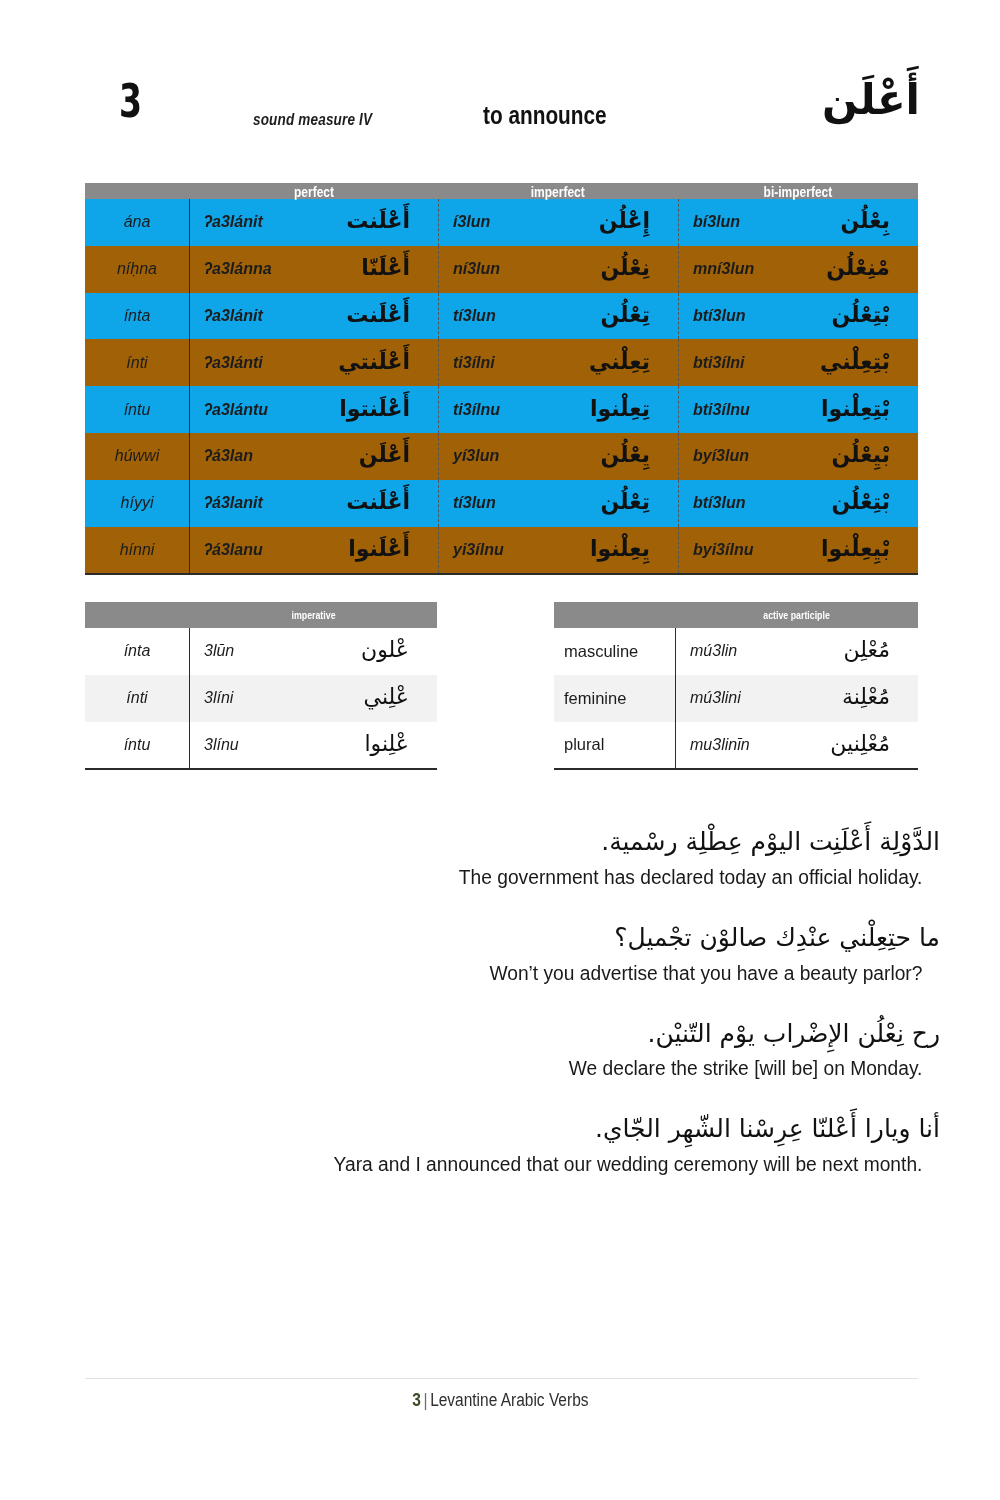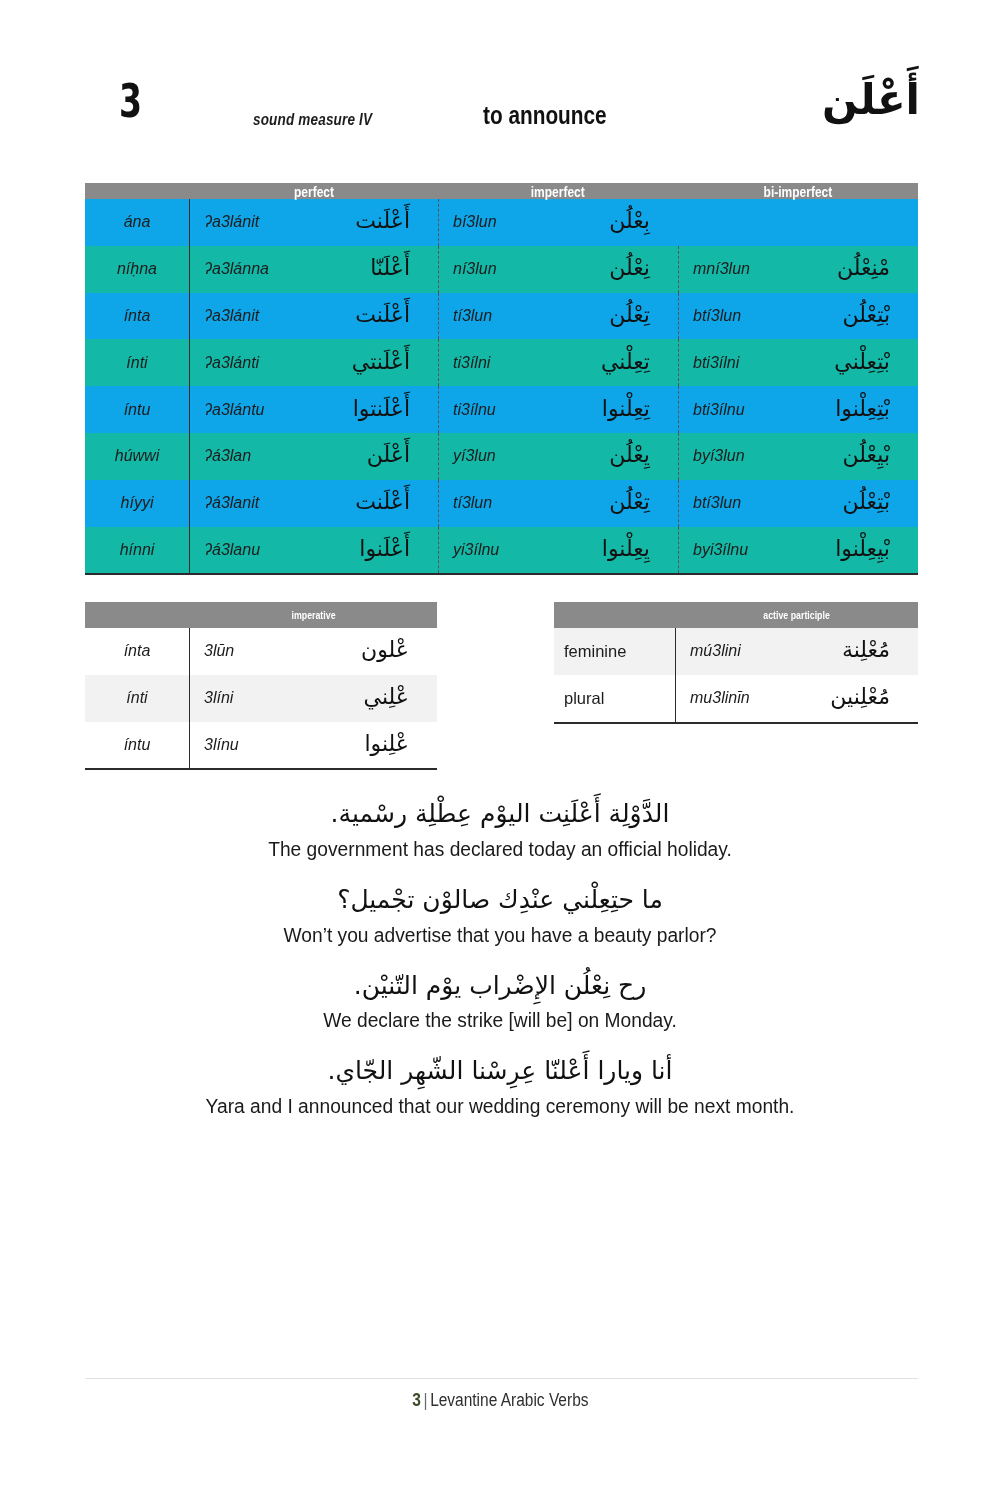--- a/index.html
+++ b/index.html
@@ -112,39 +112,40 @@
   .grp-head.c3  { width: 240px; }
 
   .body-wrap {
     border-bottom: 2.5px solid #2b2b2b;
   }
   .row {
     display: flex;
     height: 46.8px;
     align-items: stretch;
   }
-  .row.alt { background: #14b8a6; }
+  .row.alt { background: #a16207; }
   .row.white { background: #0ea5e9; }
 
   .cell {
     box-sizing: border-box;
     display: flex;
     align-items: center;
     position: relative;
   }
   .cell.pron {
     width: 105px;
     justify-content: center;
     font-size: 16px;
     font-style: italic;
     color: #1c1c1c;
     border-right: 1.6px solid #2b2b2b;
   }
   .cell.grp {
     position: relative;
+    font-weight: bold;
   }
   .cell.grp.c1 { width: 248px; }
   .cell.grp.c2 { width: 240px; }
   .cell.grp.c3 { width: 240px; padding-left: 44px; }
   .cell.grp.c2, .cell.grp.c3 {
     border-left: 1.4px dashed #555;
   }
   .translit {
     position: absolute;
     left: 14px;
@@ -230,22 +231,23 @@
   .sub-cell-main.part { width: 242px; }
 
   
   .examples {
     position: absolute;
     left: 60px;
     top: 795px;
     width: 880px;
   }
   .example {
-    text-align: center;
+    text-align: right;
     margin-bottom: 18px;
+    margin-top: 28px;
   }
   .ex-ar {
     font-family: "DejaVu Sans", sans-serif;
     font-size: 25px;
     color: #111;
     direction: rtl;
     line-height: 1.55;
     margin-bottom: 1px;
   }
   .ex-en {
@@ -309,20 +311,24 @@
         </div>
     </div>
     <div class="body-wrap">
 
       <div class="row white">
         <div class="cell pron">ána</div>
         <div class="cell grp c1">
           <span class="translit">ʔa3lánit</span>
           <span class="arabic">أَعْلَنت</span>
         </div>
+        <div class="cell grp c2">
+          <span class="translit">í3lun</span>
+          <span class="arabic">إِعْلُن</span>
+        </div>
         <div class="cell grp c3">
           <span class="translit">bí3lun</span>
           <span class="arabic">بِعْلُن</span>
         </div>
       </div>
 
       <div class="row alt">
         <div class="cell pron">níḥna</div>
         <div class="cell grp c1">
           <span class="translit">ʔa3lánna</span>
@@ -470,20 +476,27 @@
   </div>
 
   <div class="sub-table participle">
     <div class="sub-head-row">
       <div class="sub-head left-pad-part"></div>
       <div class="sub-head main-part">
           <span>active participle</span>
         </div>
     </div>
     <div class="sub-body">
+      <div class="sub-row white">
+        <div class="sub-cell-label plain">masculine</div>
+        <div class="sub-cell-main part">
+          <span class="translit">mú3lin</span>
+          <span class="arabic">مُعْلِن</span>
+        </div>
+      </div>
       <div class="sub-row alt">
         <div class="sub-cell-label plain">feminine</div>
         <div class="sub-cell-main part">
           <span class="translit">mú3lini</span>
           <span class="arabic">مُعْلِنة</span>
         </div>
       </div>
       <div class="sub-row white">
         <div class="sub-cell-label plain">plural</div>
         <div class="sub-cell-main part">

